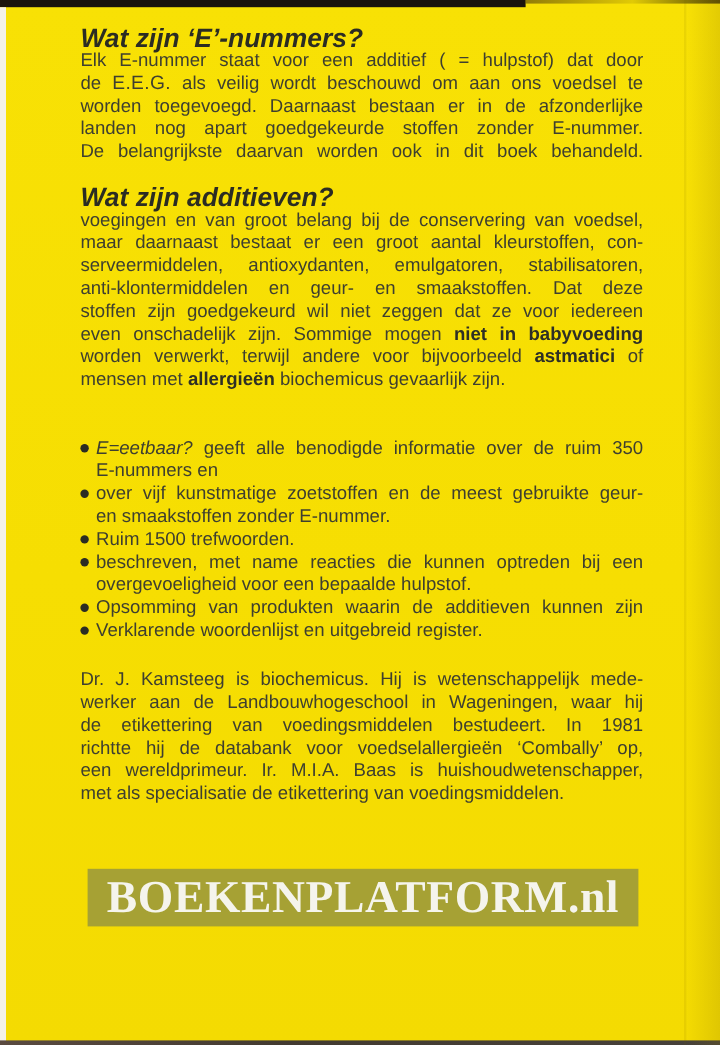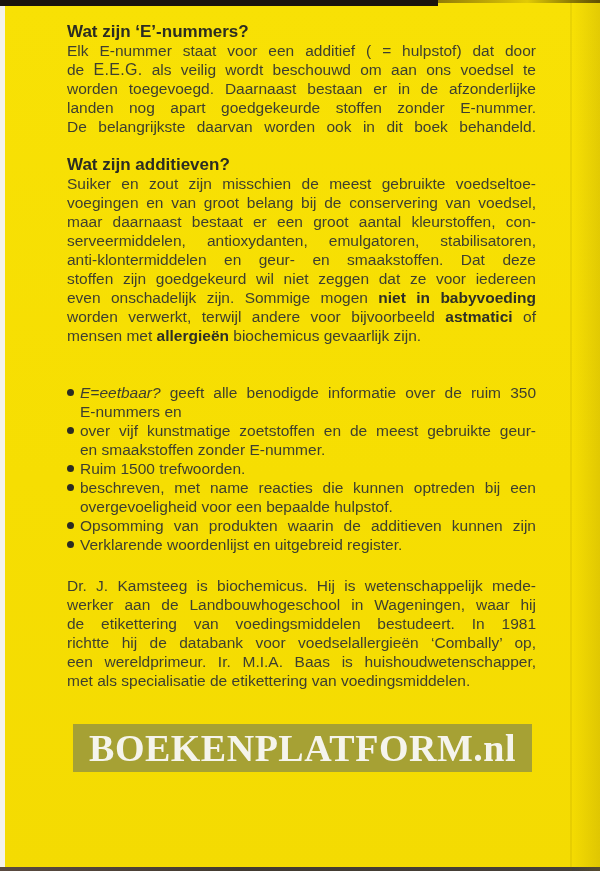--- a/index.html
+++ b/index.html
@@ -25,21 +25,21 @@
   .crease{position:absolute;left:570px;top:0;bottom:0;width:2px;background:rgba(120,100,0,0.10);}
   .edge-top{position:absolute;left:0;top:0;width:438px;height:6px;background:var(--top-edge);}
   .edge-top-thin{position:absolute;left:438px;top:0;right:0;height:3px;
     background:linear-gradient(to right,rgba(60,40,10,0.55),rgba(60,40,10,0.12) 55%,rgba(30,20,5,0.75));}
   .edge-left{position:absolute;left:0;top:6px;bottom:3px;width:5px;background:var(--left-edge);}
   .edge-bottom{position:absolute;left:0;bottom:0;right:0;height:4px;
     background:linear-gradient(to right,#5a4a40,#423a30 40%,#47413a);}
 
   .text-area{position:absolute;left:67px;top:22px;width:469px;color:var(--body-text);
     font-size:15.5px;line-height:19px;}
-  .heading{font-weight:bold;font-size:17px;color:var(--heading-text);line-height:19px;}
+  .heading{font-weight:bold;font-size:22px;color:var(--heading-text);line-height:19px;font-style:italic;}
   .heading.gap{margin-top:19px;}
   .para{margin:0;}
   .line{text-align:justify;text-align-last:justify;}
   .line.short{text-align-last:left;}
   .line span.b{font-weight:bold;color:var(--bold-text);}
   .line span.i{font-style:italic;}
   .line span.sc{font-size:16px;letter-spacing:0.3px;}
   .bullets{margin-top:38px;}
   .bullet{position:relative;padding-left:13px;}
   .bullet .dot{position:absolute;left:0;top:6px;width:7px;height:7px;border-radius:50%;
@@ -66,21 +66,20 @@
       <div class="heading">Wat zijn ‘E’-nummers?</div>
       <div class="para">
         <div class="line"><span>Elk E-nummer staat voor een additief ( = hulpstof) dat door</span></div>
         <div class="line"><span>de </span><span class="sc">E.E.G.</span><span> als veilig wordt beschouwd om aan ons voedsel te</span></div>
         <div class="line"><span>worden toegevoegd. Daarnaast bestaan er in de afzonderlijke</span></div>
         <div class="line"><span>landen nog apart goedgekeurde stoffen zonder E-nummer.</span></div>
         <div class="line"><span>De belangrijkste daarvan worden ook in dit boek behandeld.</span></div>
       </div>
       <div class="heading gap">Wat zijn additieven?</div>
       <div class="para">
-        <div class="line"><span>Suiker en zout zijn misschien de meest gebruikte voedseltoe-</span></div>
         <div class="line"><span>voegingen en van groot belang bij de conservering van voedsel,</span></div>
         <div class="line"><span>maar daarnaast bestaat er een groot aantal kleurstoffen, con-</span></div>
         <div class="line"><span>serveermiddelen, antioxydanten, emulgatoren, stabilisatoren,</span></div>
         <div class="line"><span>anti-klontermiddelen en geur- en smaakstoffen. Dat deze</span></div>
         <div class="line"><span>stoffen zijn goedgekeurd wil niet zeggen dat ze voor iedereen</span></div>
         <div class="line"><span>even onschadelijk zijn. Sommige mogen </span><span class="b">niet in babyvoeding</span></div>
         <div class="line"><span>worden verwerkt, terwijl andere voor bijvoorbeeld </span><span class="b">astmatici</span><span> of</span></div>
         <div class="line short"><span>mensen met </span><span class="b">allergieën</span><span> biochemicus gevaarlijk zijn.</span></div>
       </div>
       <div class="bullets">

